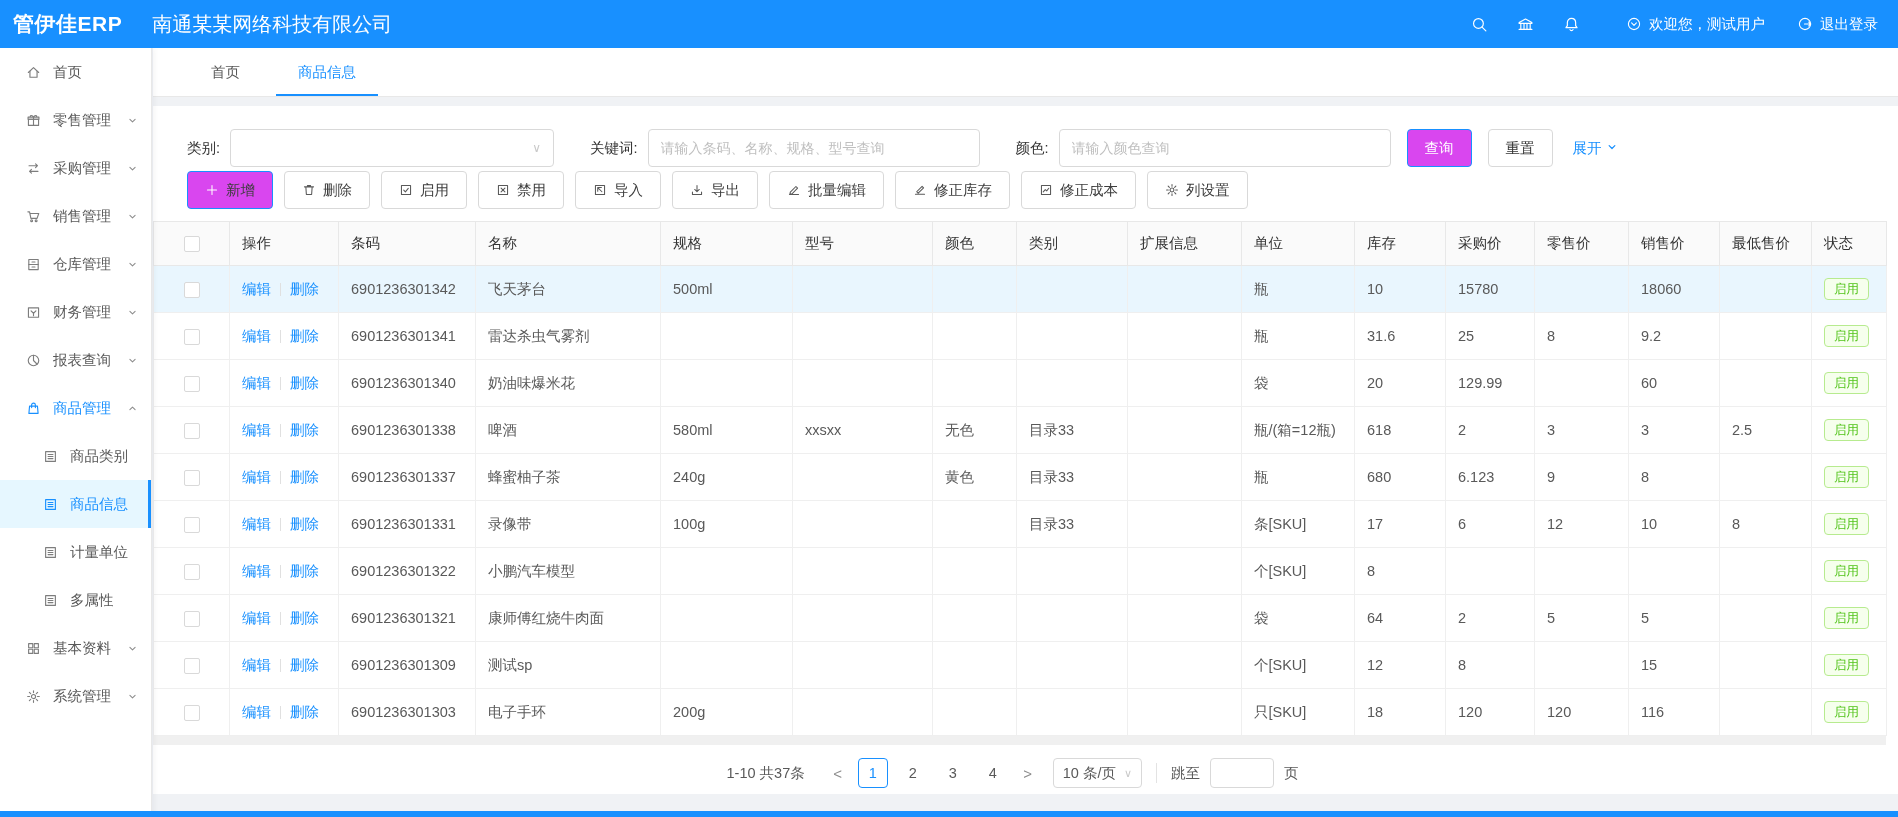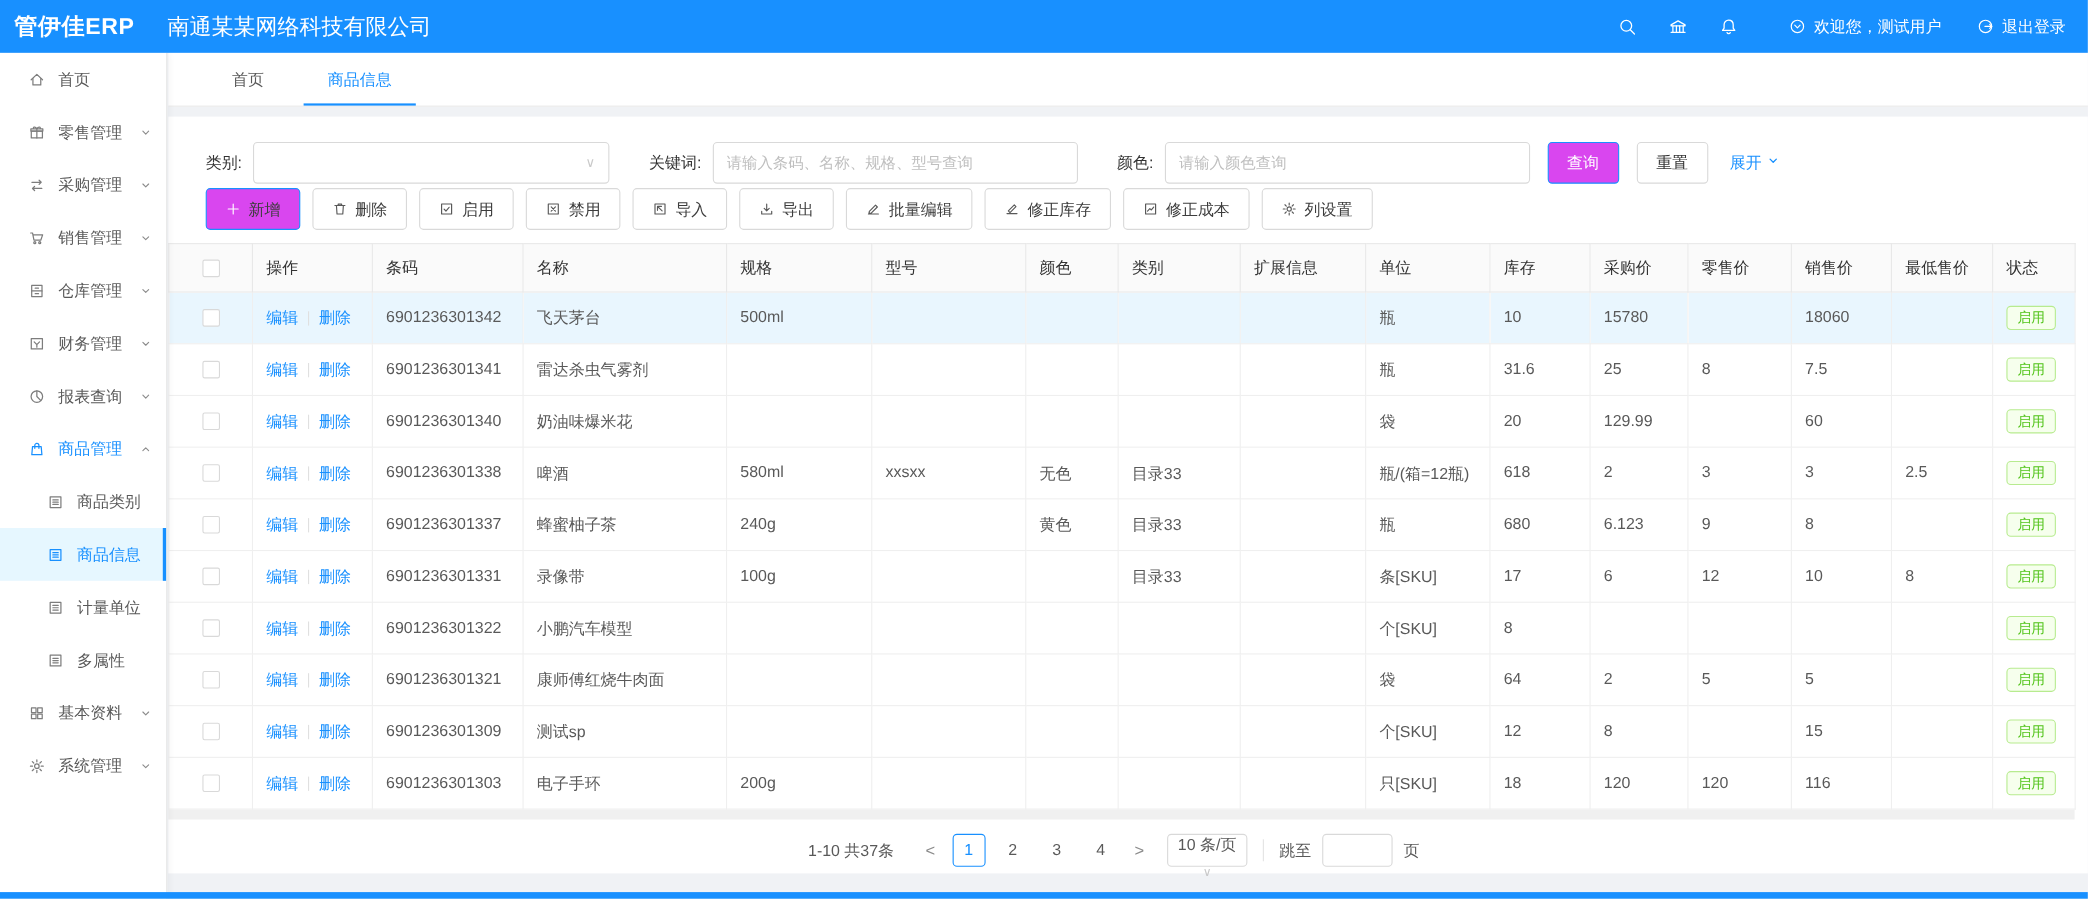--- a/index.html
+++ b/index.html
@@ -82,21 +82,21 @@
   
   .pager { display:flex; align-items:center; justify-content:center; padding:13px 26px 0 0;
     font-size:14.5px; color:#595959; }
   .pager .total { margin-right:18px; }
   .pg-arrow { width:30px; height:30px; display:flex; align-items:center; justify-content:center;
     color:#8c8c8c; cursor:pointer; font-size:15px; }
   .pg-num { min-width:30px; height:30px; display:flex; align-items:center; justify-content:center;
     border-radius:4px; margin:0 5px; cursor:pointer; }
   .pg-num.cur { border:1px solid #1890ff; color:#1890ff; background:#fff; }
   .pg-size { height:30px; border:1px solid #d9d9d9; border-radius:4px; display:flex; align-items:center;
-    gap:8px; padding:0 9px; margin-left:10px; cursor:pointer; color:#595959;flex-direction:column; }
+    gap:8px; padding:0 9px; margin-left:10px; cursor:pointer; color:#595959; }
   .pg-size .chev { color:#c9c9c9; font-size:11px; }
   .pg-div { width:1px; height:20px; background:#e3e3e3; margin:0 14px; }
   .pg-jump-input { width:64px; height:30px; border:1px solid #d9d9d9; border-radius:4px; margin:0 10px;
     outline:none; padding:0 8px; font-size:14px; font-family:inherit; }
 
   .bottom-strip { position:absolute; left:0; right:0; bottom:0; height:6px; background:#1890ff; z-index:30; }
 </style>
 </head>
 <body>
 
@@ -512,21 +512,21 @@
             <td>雷达杀虫气雾剂</td>
             <td></td>
             <td></td>
             <td></td>
             <td></td>
             <td></td>
             <td>瓶</td>
             <td>31.6</td>
             <td>25</td>
             <td>8</td>
-            <td>7.5</td>
+            <td>9.2</td>
             <td></td>
             <td><span class="badge-on">启用</span></td>
           </tr>
           <tr>
             <td><span class="cb"></span></td>
             <td><a class="op-link">编辑</a><span class="op-sep"></span><a class="op-link">删除</a></td>
             <td>6901236301340</td>
             <td>奶油味爆米花</td>
             <td></td>
             <td></td>

